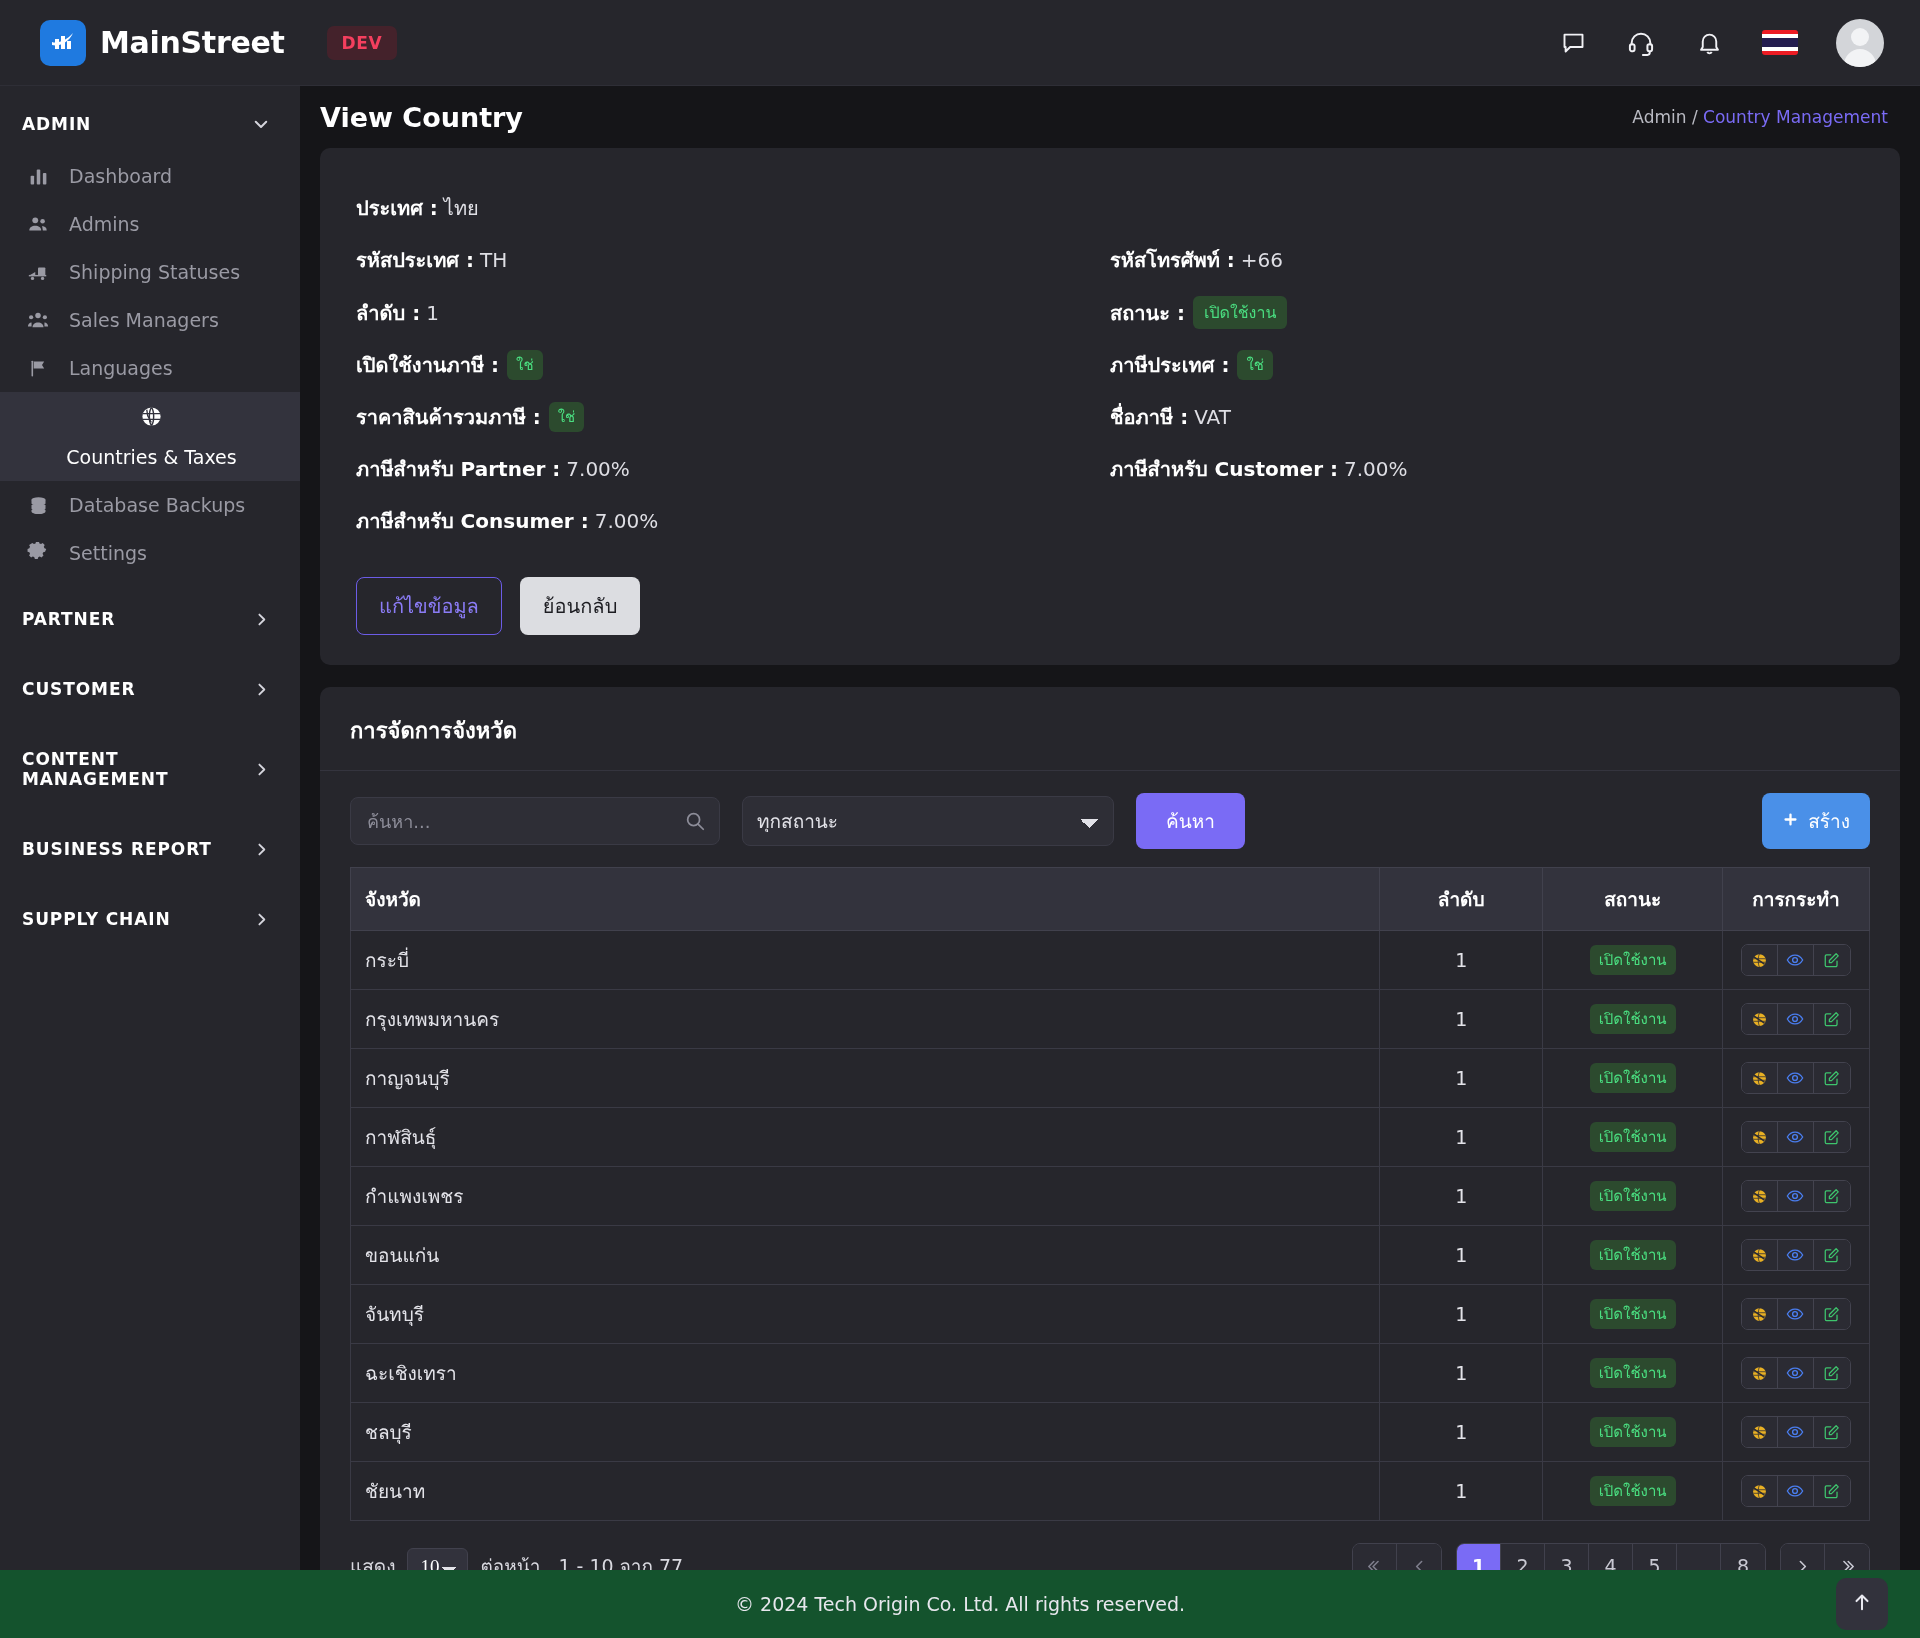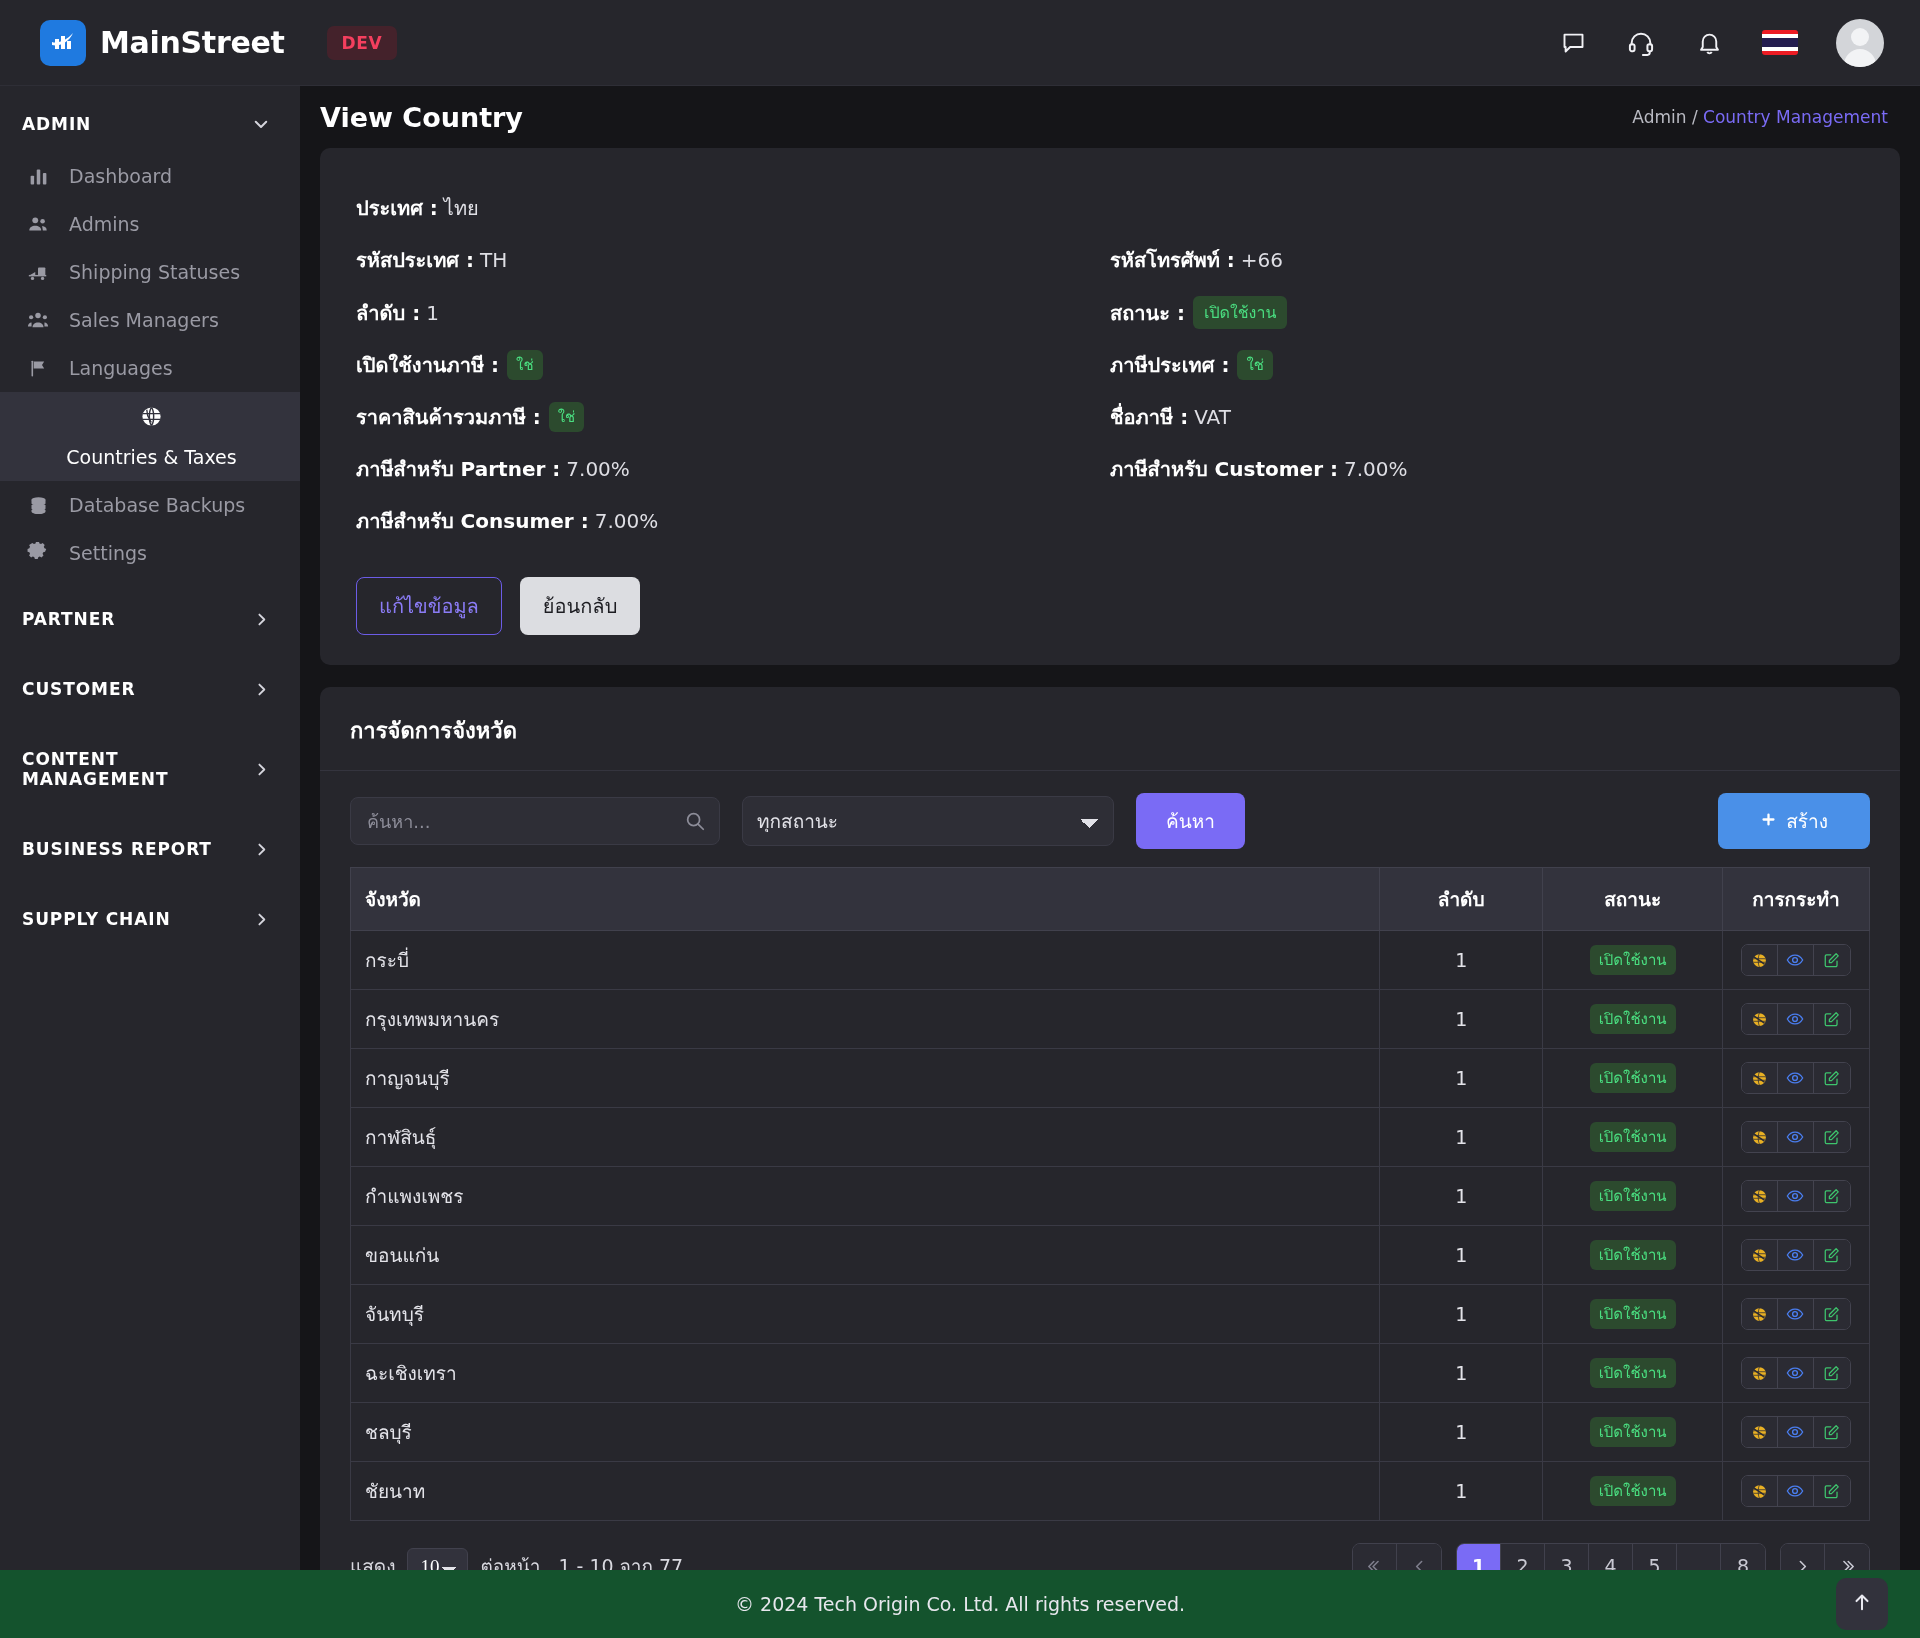--- a/index.html
+++ b/index.html
@@ -143,21 +143,21 @@
     background-position: calc(100% - 24px) 22px, calc(100% - 15px) 22px;
     background-size: 9px 9px, 9px 9px;
     background-repeat: no-repeat;
   }
   .btn-search {
     background: #7a6bf5; color: #fff; border: none; border-radius: 8px;
     font-size: 19px; padding: 13px 30px; cursor: pointer; font-family: inherit;
   }
   .btn-create {
     margin-left: auto; background: #4a90e8; color: #fff; border: none;
-    border-radius: 8px; font-size: 19px; padding: 13px 42px; cursor: pointer;
+    border-radius: 8px; font-size: 19px; padding: 13px 20px; cursor: pointer;
     font-family: inherit; display: flex; align-items: center; gap: 9px;
   }
 
   
   .tbl-wrap { padding: 0 30px; }
   table { width: 100%; border-collapse: collapse; table-layout: fixed; }
   thead th {
     background: #33333d; color: #ffffff; font-size: 19px; font-weight: 700;
     text-align: left; padding: 16px 14px; border: 1px solid #41414d;
   }

